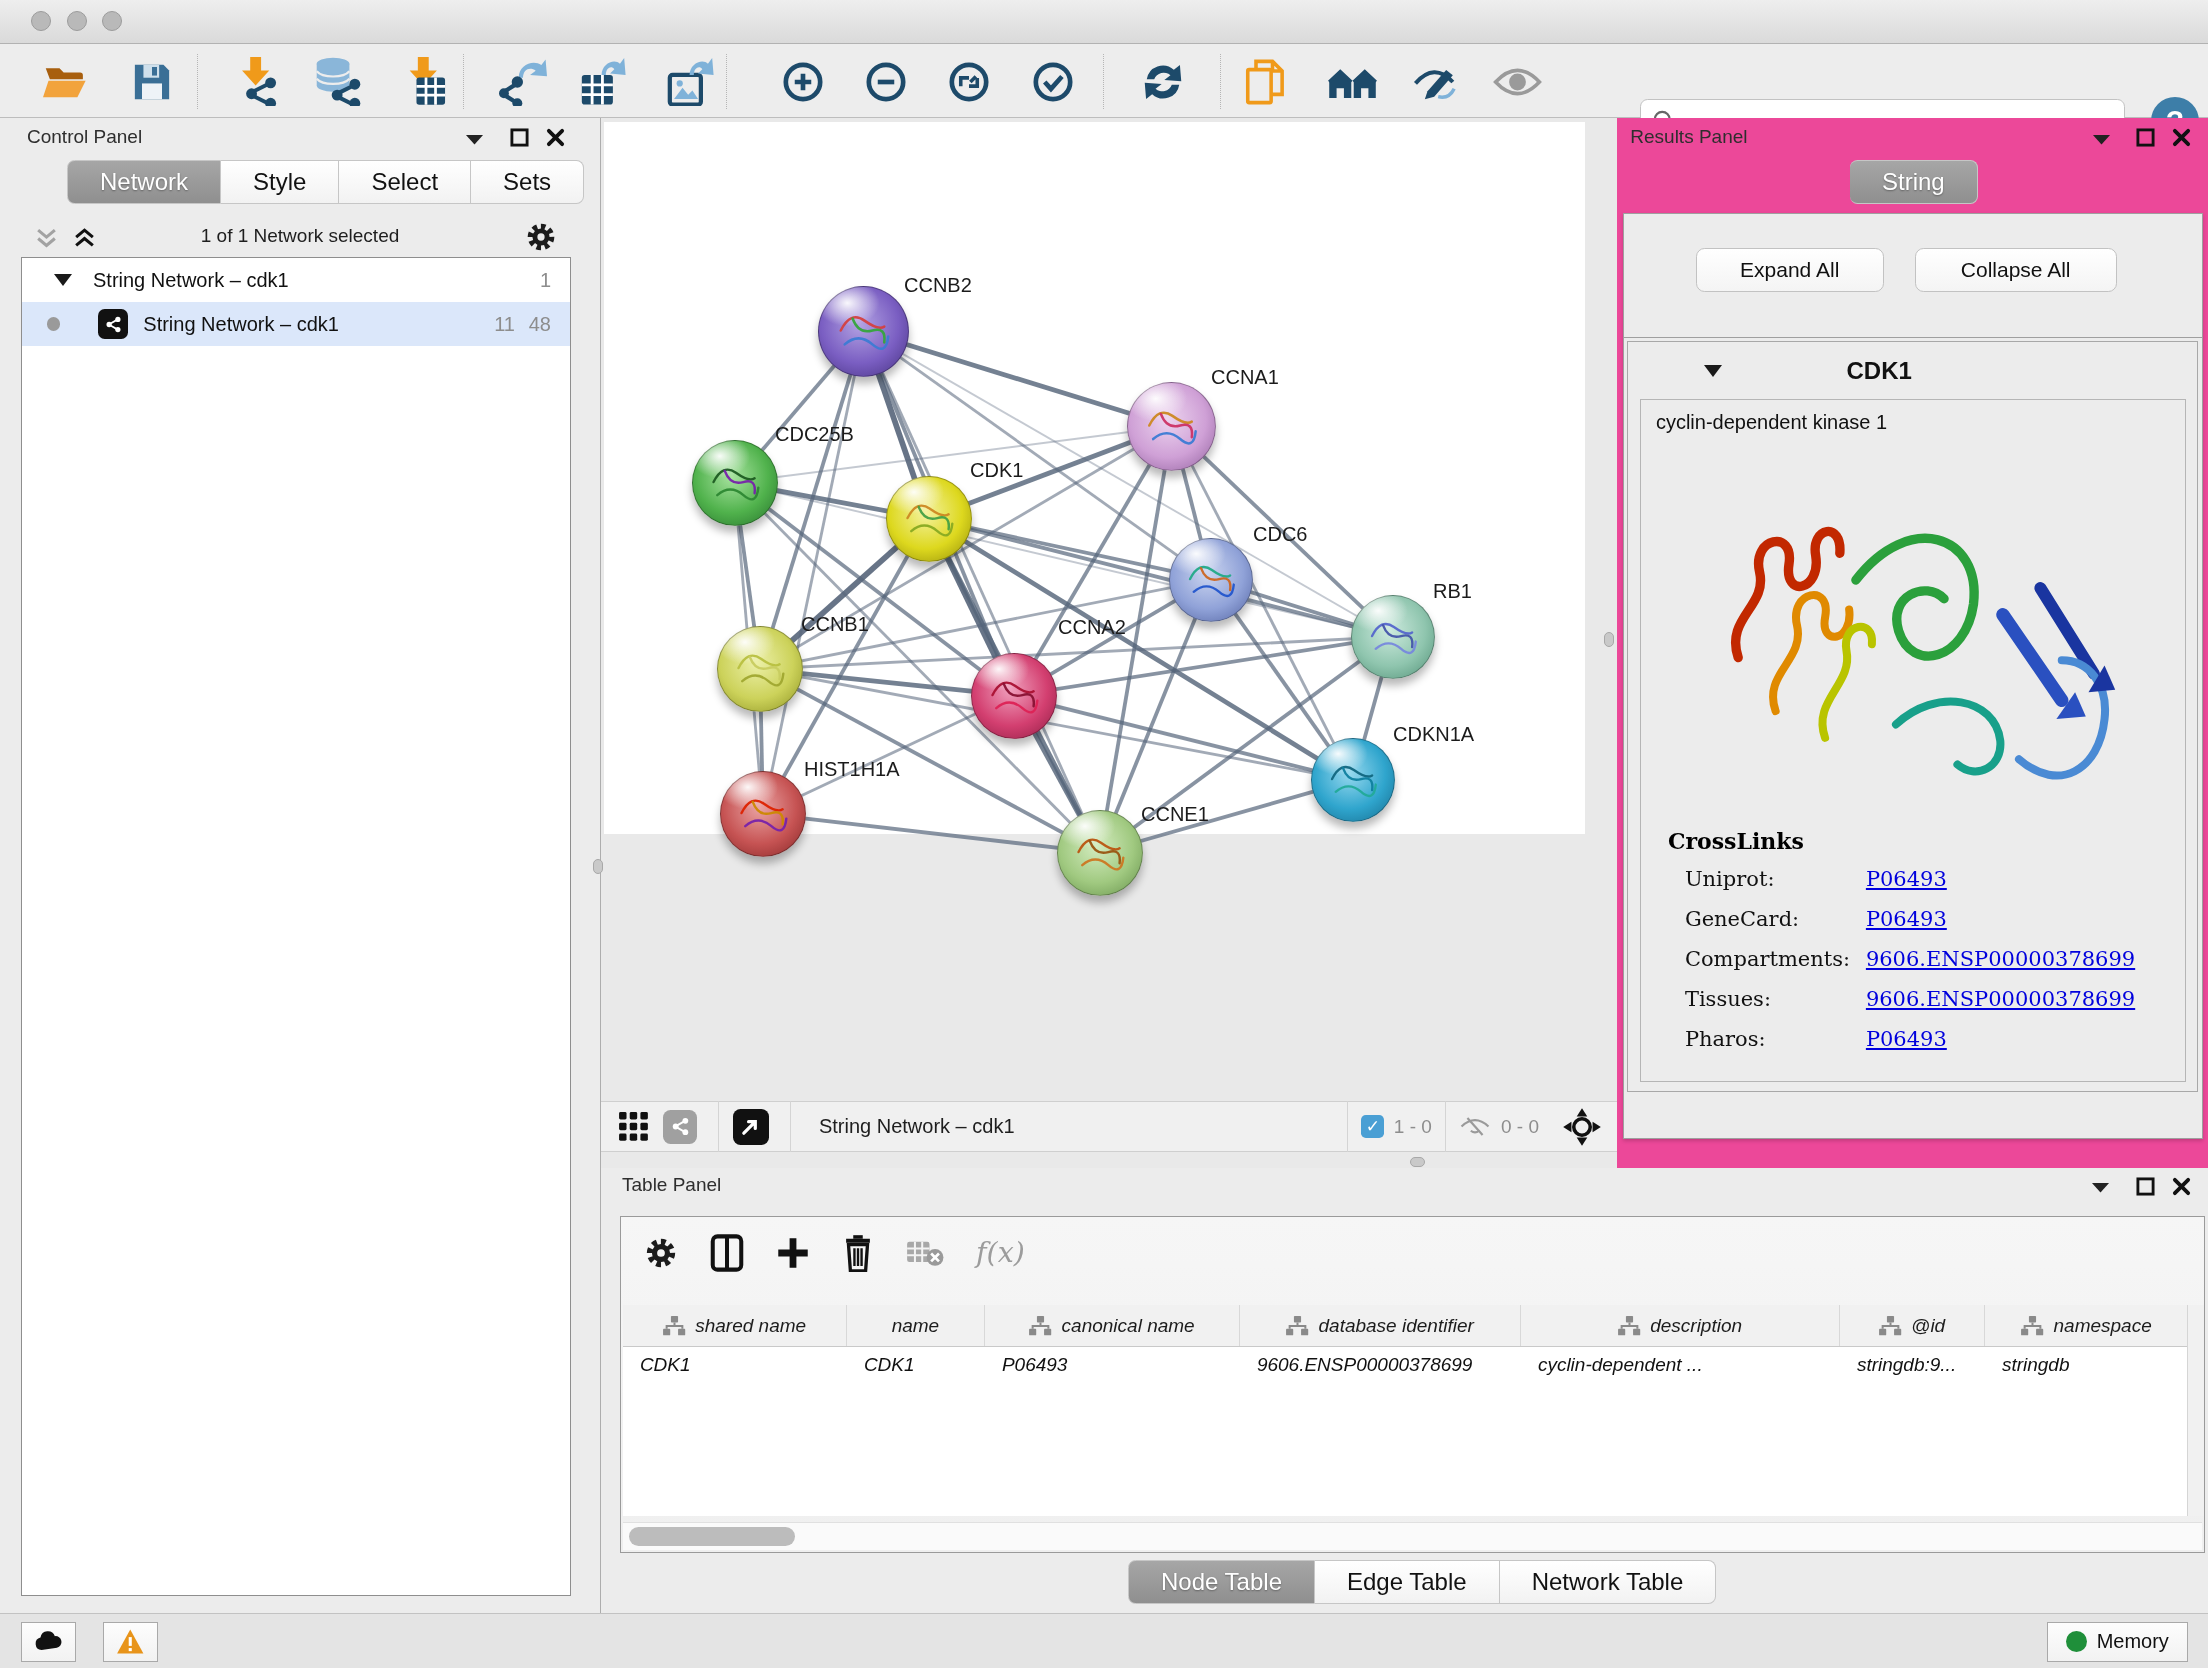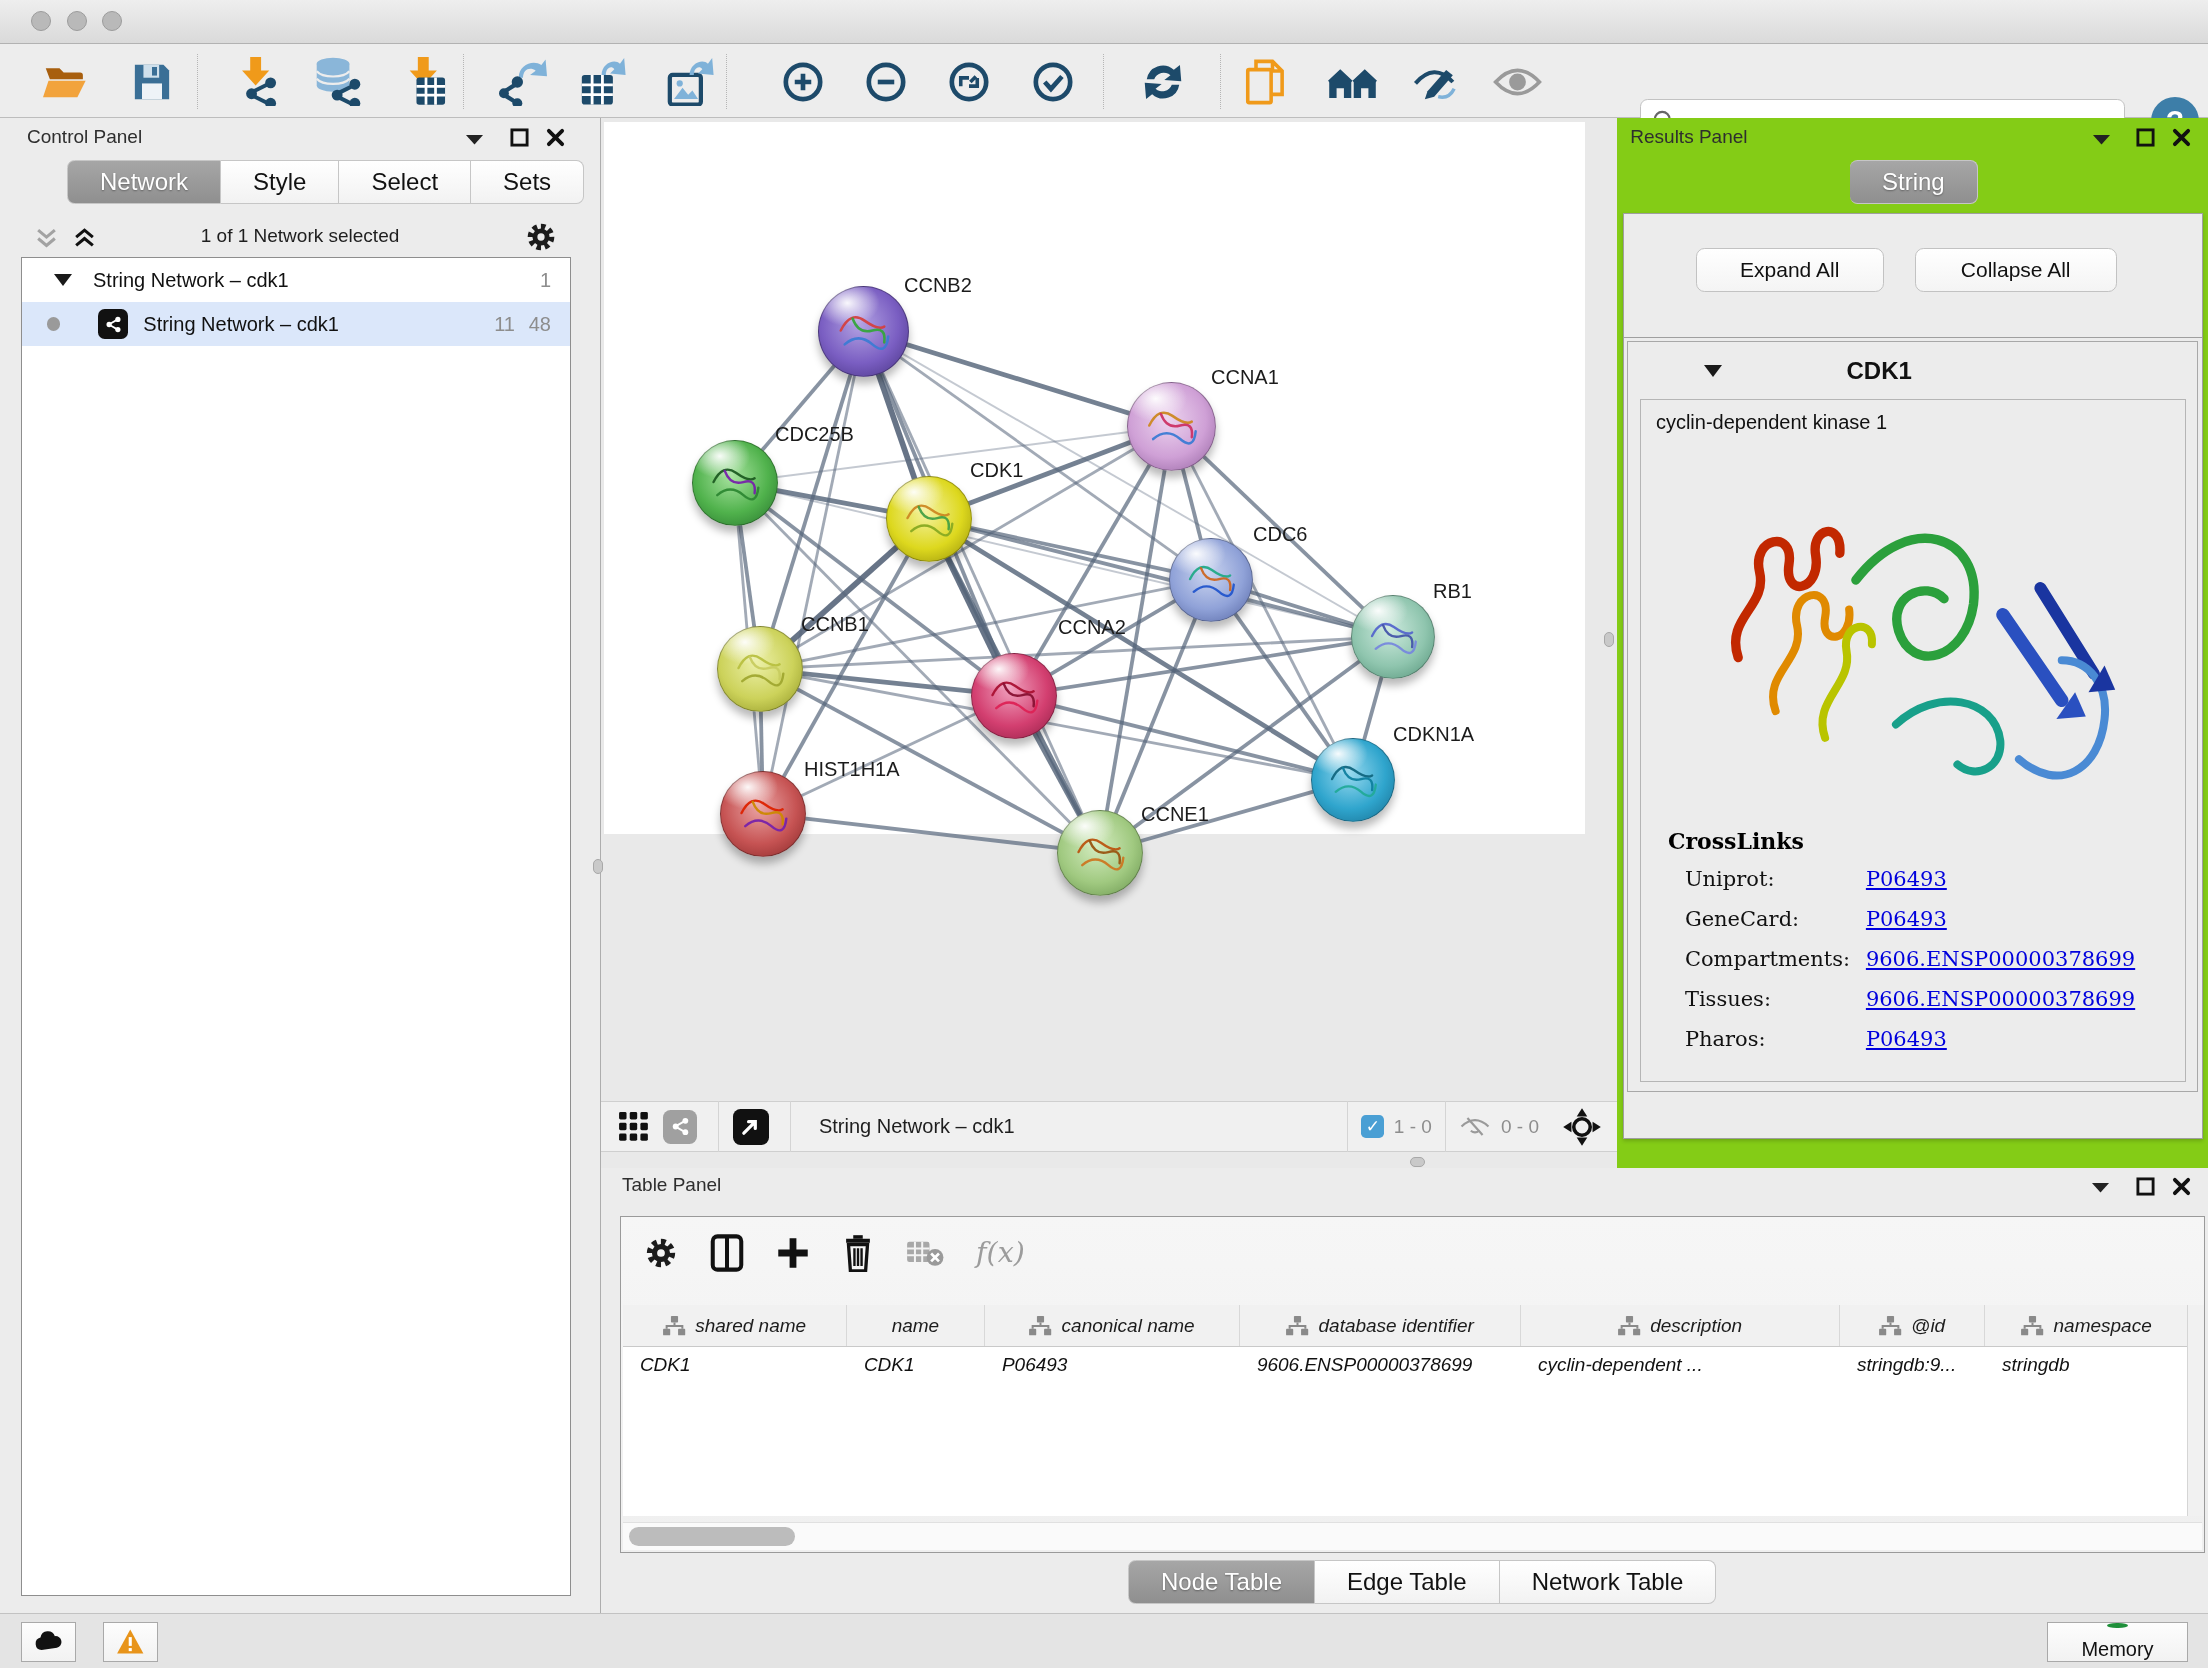--- a/index.html
+++ b/index.html
@@ -64,21 +64,21 @@
     background:#f0f0f0; border-top:1px solid #cfcfcf; border-bottom:1px solid #cfcfcf; display:flex; align-items:center; }
   .nf-sep { width:1px; height:51px; background:#d4d4d4; margin:0 13.3px; }
   #net-footer-title { font-size:20px; color:#1e1e1e; }
   .count-text { font-size:19px; color:#8d8d8d; }
   #footer-checkbox { width:23px; height:23px; background:#4a9fd4; border-radius:4.8px; color:#fff;
     font-size:17px; display:flex; align-items:center; justify-content:center; margin-right:9.5px; }
 
   .grip { position:absolute; width:9.5px; height:15px; border-radius:7.6px; background:#c9c9c9; border:1px solid #a8a8a8; }
 
   
-  #results-panel { position:absolute; left:1617px; top:118px; width:592px; height:1050px; background:#84cc16; }
+  #results-panel { position:absolute; left:1617px; top:118px; width:592px; height:1050px; background:#ec4899; }
   #rp-header { position:absolute; left:0; top:7.6px; width:100%; height:28.5px; }
   #rp-tab { position:absolute; left:233px; top:42px; }
   #rp-box { position:absolute; left:5.7px; top:95px; width:580px; height:926px;
     background:#ececec; border:1px solid #9f9f9f; box-shadow:0 1.9px 3.8px rgba(0,0,0,.18); }
   #rp-buttons { position:absolute; left:0px; top:0px; width:578px; height:124px; border-bottom:1.9px solid #9f9f9f; }
   .rp-btn { position:absolute; top:34px; height:44px; background:linear-gradient(#ffffff,#f4f4f4);
     border:1px solid #c2c2c2; border-radius:8.6px; font-size:21px; color:#111;
     display:flex; align-items:center; justify-content:center; }
   #entry-box { position:absolute; left:3.8px; top:127px; width:571px; height:751px; border:1px solid #a8a8a8; }
   #entry-header { position:absolute; left:0; top:0; width:100%; height:57px; display:flex; align-items:center; }
@@ -107,21 +107,21 @@
   .tr { display:flex; height:38px; background:#fff; }
   .td { font-size:19px; color:#111; padding:6.7px 0 0 17px; flex:none; white-space:nowrap; overflow:hidden; }
   #v-scroll { position:absolute; right:0px; top:88px; width:17px; height:211px; background:#f1f1f1; border-left:1px solid #d5d5d5; }
   #h-scroll { position:absolute; left:1.9px; bottom:1.9px; width:1579px; height:28.5px; background:#fafafa; border-top:1px solid #e0e0e0; }
   #h-thumb { position:absolute; left:5.7px; top:4.8px; width:166px; height:19px; background:#bcbcbc; border-radius:9.5px; }
   #tp-tabs { position:absolute; left:527px; top:392px; display:flex; }
 
   
   #statusbar { position:absolute; left:0; top:1613px; width:2208px; height:55px; background:#e4e4e4; border-top:1px solid #c2c2c2; }
   .sb-btn { position:absolute; top:7.6px; height:40px; background:linear-gradient(#fdfdfd,#f2f2f2);
-    border:1px solid #a9a9a9; display:flex; align-items:center; justify-content:center;flex-direction:column; }
+    border:1px solid #a9a9a9; display:flex; align-items:center; justify-content:center; }
   #memory-btn { left:2047px; width:141px; font-size:20px; color:#111; gap:9.5px; }
   #memory-dot { width:21px; height:21px; border-radius:50%; background:#1f8f3a; }
 </style>
 </head>
 <body>
 
 <div id="titlebar">
   <span class="tl-dot" style="left:31px"></span>
   <span class="tl-dot" style="left:67px"></span>
   <span class="tl-dot" style="left:102px"></span>

